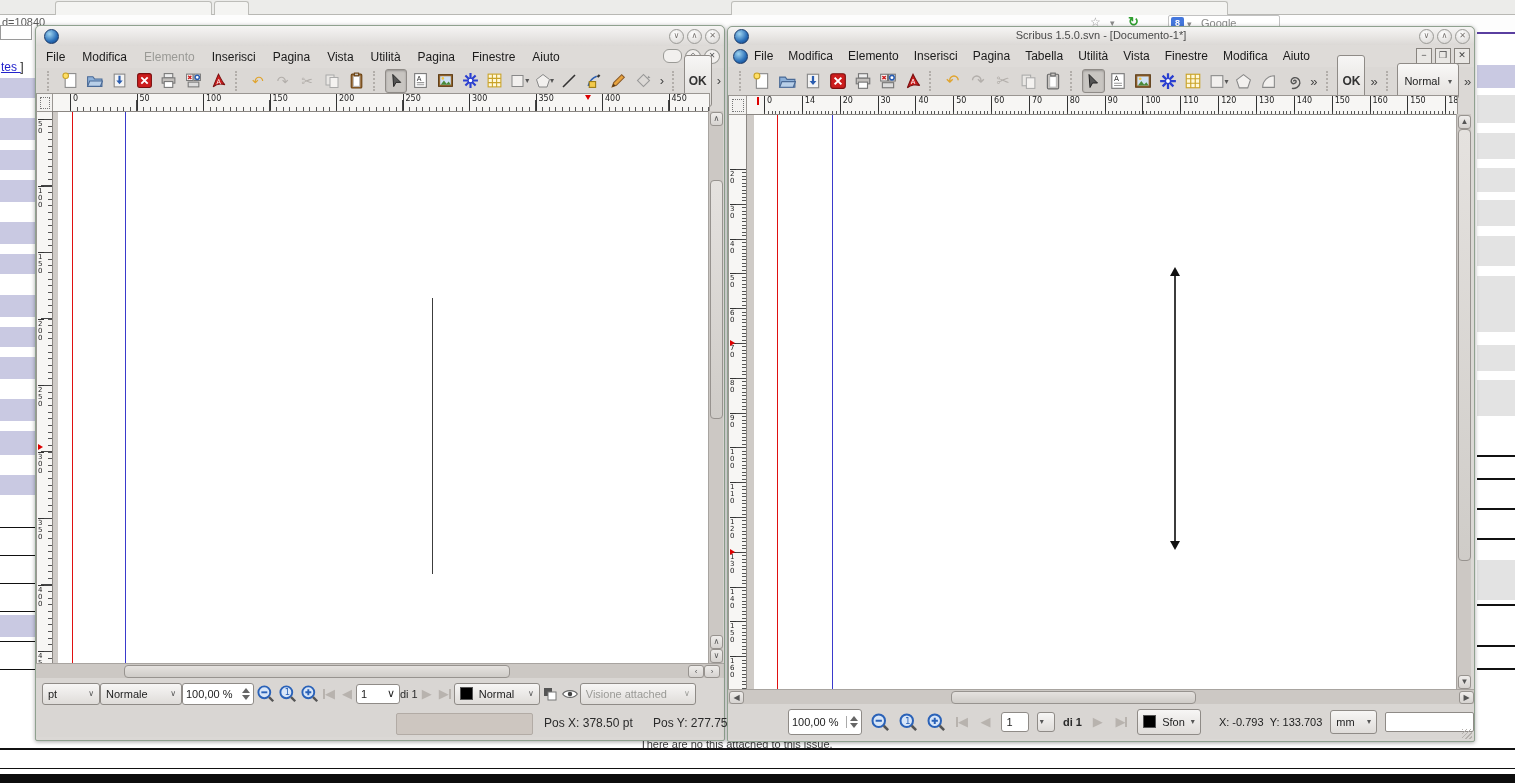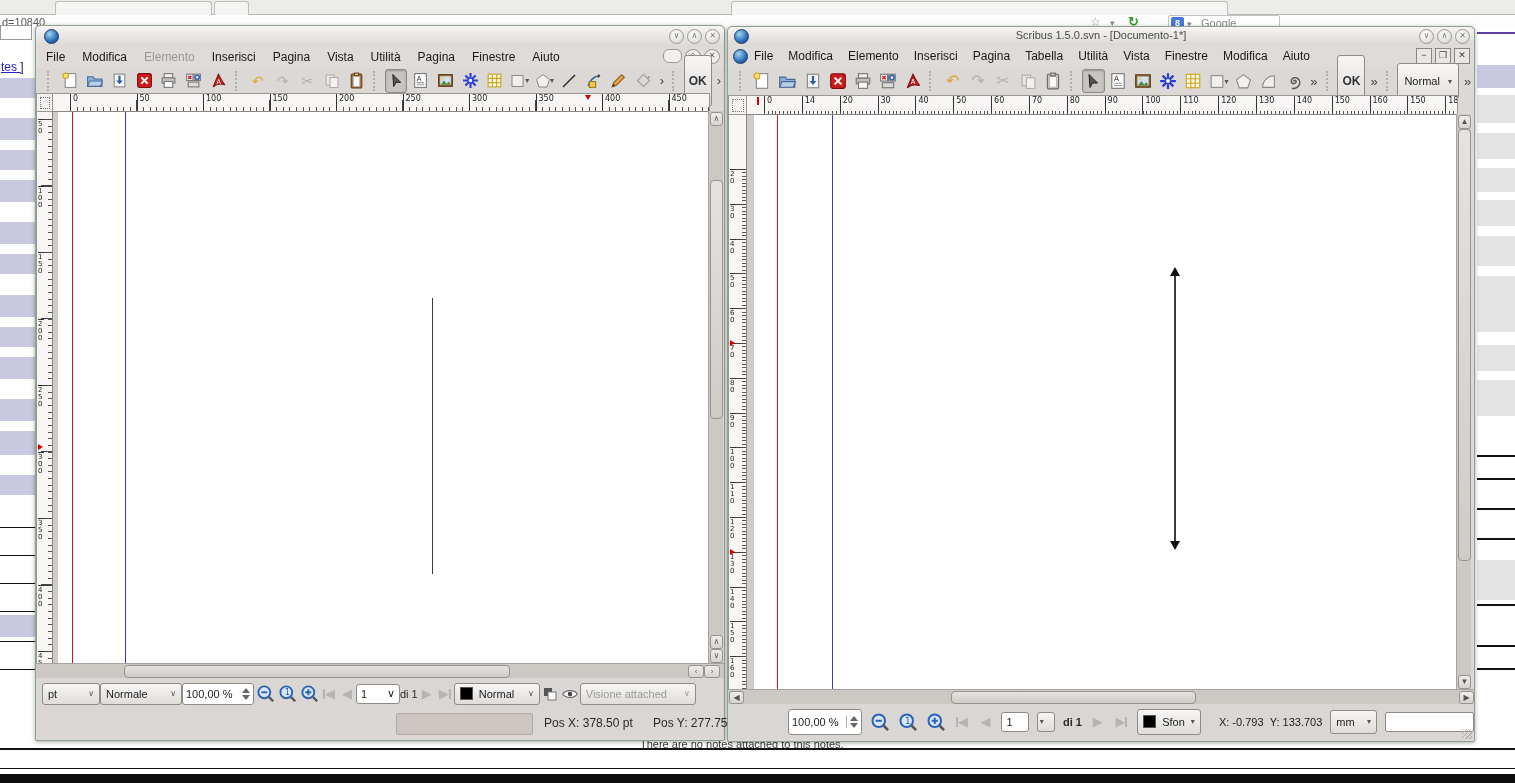--- a/index.html
+++ b/index.html
@@ -162,21 +162,21 @@
 <div class="grayrow" style="left:1477px;top:380px;width:38px;height:36px;"></div>
 <div class="blkline" style="left:1477px;top:455px;width:38px;height:2px;"></div>
 <div class="blkline" style="left:1477px;top:478px;width:38px;height:2px;"></div>
 <div class="blkline" style="left:1477px;top:508px;width:38px;height:2px;"></div>
 <div class="blkline" style="left:1477px;top:538px;width:38px;height:2px;"></div>
 <div class="grayrow" style="left:1477px;top:560px;width:38px;height:40px;"></div>
 <div class="blkline" style="left:1477px;top:604px;width:38px;height:2px;"></div>
 <div class="blkline" style="left:1477px;top:645px;width:38px;height:2px;"></div>
 <div class="blkline" style="left:1477px;top:668px;width:38px;height:2px;"></div>
 
-<span class="notes-text">There are no notes attached to this notes.</span>
+<span class="notes-text">There are no this attached to this issue.</span>
 <div class="blkline" style="left:0;top:748px;width:1515px;height:2px;"></div>
 <div class="blkline" style="left:0;top:768px;width:1515px;height:1px;"></div>
 <div class="botband"></div>
 
 <div class="swin" style="left:35px;top:25px;width:688px;height:714px;">
   <div class="titlebar">
     <span class="slogo" style="left:8px;"></span>
     <span class="wbtn" style="right:40px;">∨</span>
     <span class="wbtn" style="right:22px;">∧</span>
     <span class="wbtn" style="right:4px;">✕</span>

